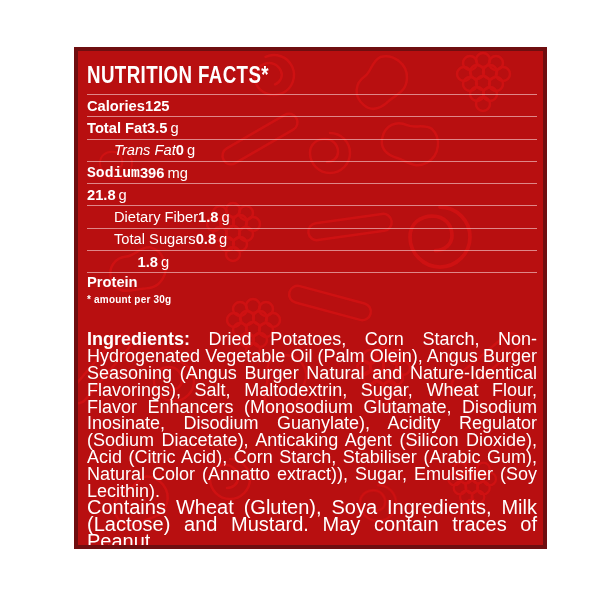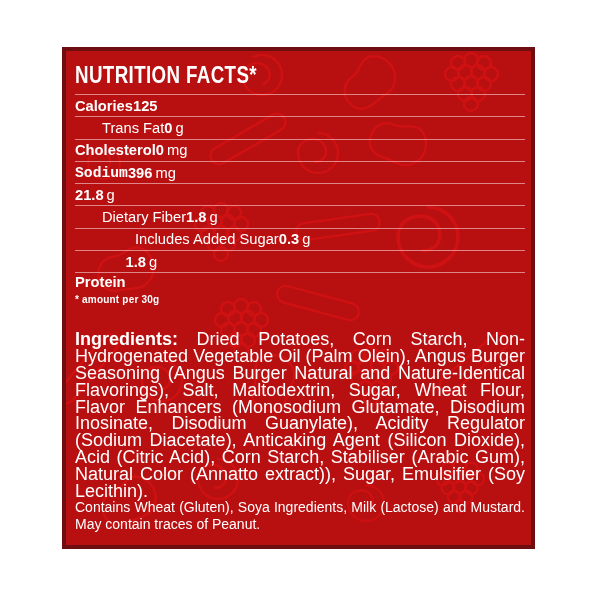--- a/index.html
+++ b/index.html
@@ -9,21 +9,21 @@
     --doodle:#e11414;
     --text:#ffffff;
   }
   *{box-sizing:border-box;}
   html,body{margin:0;padding:0;}
   body{
     width:600px;height:600px;position:relative;background:#ffffff;
     font-family:"Liberation Sans", sans-serif;
   }
   .label{
-    position:absolute;left:62px;top:47px;width:473px;height:502px;
+    position:absolute;left:74px;top:47px;width:473px;height:502px;
     background:var(--bg);border:4px solid var(--border);
     color:var(--text);overflow:hidden;
   }
   .watermark{position:absolute;left:0;top:0;width:100%;height:100%;}
   .content{position:relative;z-index:1;padding:0 6px 0 9px;}
   .title{margin:5px 0 0;padding-bottom:6px;border-bottom:1px solid var(--sep);line-height:1;}
   .title .ttext{
     display:inline-block;font-size:24px;font-weight:bold;letter-spacing:0.5px;
     transform:scaleX(0.78);transform-origin:left center;white-space:nowrap;
   }
@@ -31,21 +31,21 @@
   .row{
     display:flex;align-items:center;
     height:22.3px;border-bottom:1px solid var(--sep);font-size:14.7px;
   }
   .row.bold .rname{font-weight:bold;}
   .rval{font-weight:bold;white-space:nowrap;}
   .rval .unit{font-weight:normal;margin-left:3px;}
   .footnote{font-size:10px;font-weight:bold;margin-top:21px;letter-spacing:0.2px;}
   .ingredients{margin:26px 0 0;font-size:18px;line-height:16.8px;text-align:justify;}
   .ingredients b{font-weight:bold;}
-  .allergens{margin:0;font-size:14px;line-height:16.8px;text-align:justify;}
+  .allergens{margin:0;font-size:20px;line-height:16.8px;text-align:justify;}
 </style>
 </head>
 <body>
 
 <div class="label">
 
   <svg class="watermark" viewBox="0 0 465 494" aria-hidden="true">
     <defs>
       <g id="d-swirl">
         <path d="M0,-20 C11,-20 20,-11 20,0 C20,11 11,20 0,20 C-11,20 -20,11 -20,0 C-20,-9 -13,-14 -5,-14 C3,-14 8,-8 8,-1 C8,5 3,9 -3,9"></path>
@@ -99,42 +99,42 @@
   </svg>
 
   <div class="content">
     <h1 class="title"><span class="ttext">NUTRITION FACTS*</span></h1>
 
     <div class="table">
         <div class="row bold">
     <span class="rname" style="padding-left: 0px;">Calories</span>
     <span class="rval"><span class="rnum">125</span></span>
   </div>
+        <div class="row bold">
+    <span class="rname" style="padding-left: 0px;">Total Fat</span>
+    <span class="rval"><span class="rnum">3.5</span><span class="unit">g</span></span>
+  </div>
         <div class="row">
-    <span class="rname" style="padding-left: 27px;">Trans Fat</span>
+    <span class="rname" style="padding-left: 27px; font-style: italic;">Trans Fat</span>
     <span class="rval"><span class="rnum">0</span><span class="unit">g</span></span>
-  </div>
-        <div class="row bold">
-    <span class="rname" style="padding-left: 0px;">Cholesterol</span>
-    <span class="rval"><span class="rnum">0</span><span class="unit">mg</span></span>
   </div>
         <div class="row bold">
     <span class="rname" style="padding-left: 0px; font-family: Liberation Mono, monospace;">Sodium</span>
     <span class="rval"><span class="rnum">396</span><span class="unit">mg</span></span>
   </div>
         <div class="row bold">
     <span class="rval"><span class="rnum">21.8</span><span class="unit">g</span></span>
   </div>
         <div class="row">
     <span class="rname" style="padding-left: 27px;">Dietary Fiber</span>
     <span class="rval"><span class="rnum">1.8</span><span class="unit">g</span></span>
   </div>
         <div class="row">
-    <span class="rname" style="padding-left: 60px;">Includes Added Sugar</span>
-    <span class="rval"><span class="rnum">0.3</span><span class="unit">g</span></span>
+    <span class="rname" style="padding-left: 27px;">Total Sugars</span>
+    <span class="rval"><span class="rnum">0.8</span><span class="unit">g</span></span>
   </div>
         <div class="row bold">
     <span class="rname" style="padding-left: 0px; margin-top: 40px;">Protein</span>
     <span class="rval"><span class="rnum">1.8</span><span class="unit">g</span></span>
   </div>
       </div>
 
     <div class="footnote">* amount per 30g</div>
 
     <p class="ingredients"><b>Ingredients:</b><span> Dried Potatoes, Corn Starch, Non-Hydrogenated Vegetable Oil (Palm Olein), Angus Burger Seasoning (Angus Burger Natural and Nature-Identical Flavorings), Salt, Maltodextrin, Sugar, Wheat Flour, Flavor Enhancers (Monosodium Glutamate, Disodium Inosinate, Disodium Guanylate), Acidity Regulator (Sodium Diacetate), Anticaking Agent (Silicon Dioxide), Acid (Citric Acid), Corn Starch, Stabiliser (Arabic Gum), Natural Color (Annatto extract)), Sugar, Emulsifier (Soy Lecithin).</span></p>

